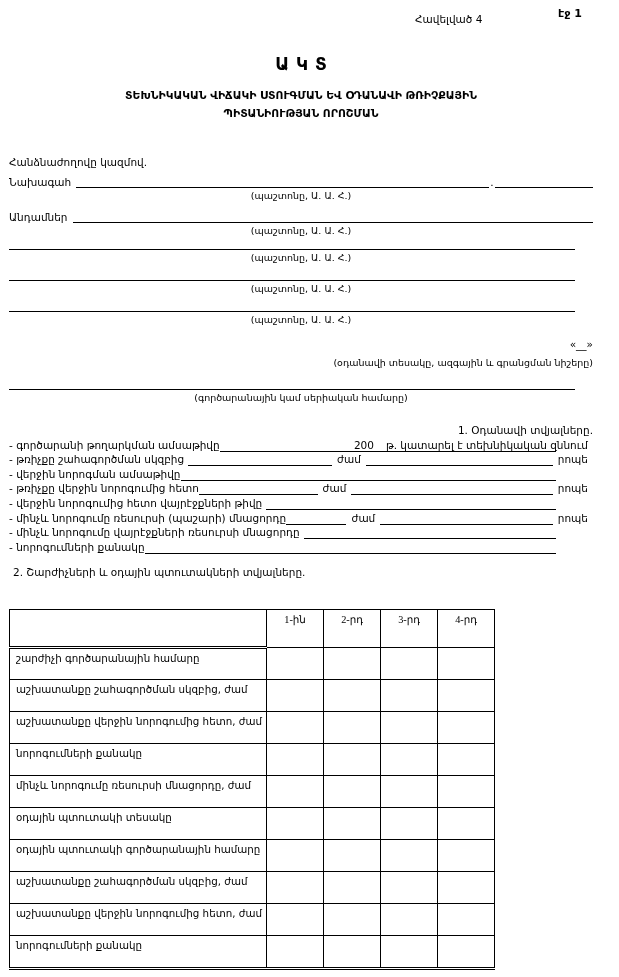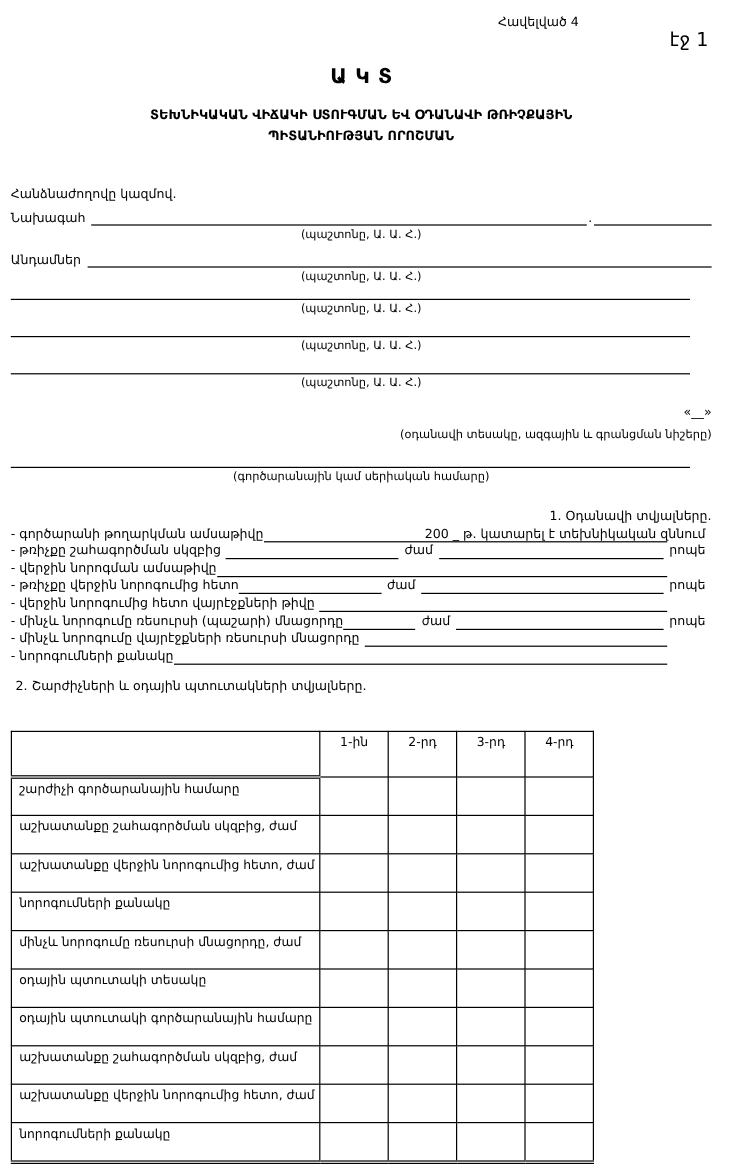--- a/index.html
+++ b/index.html
@@ -7,21 +7,21 @@
     width: 619px; height: 977px;
     font-family: "DejaVu Sans", "Liberation Sans", sans-serif;
     font-size: 10.5px; color: #000;
     -webkit-font-smoothing: antialiased;
   }
   .page { position: relative; padding: 4px 26px 0 9px; box-sizing: border-box; width: 619px; height: 977px; overflow: hidden; }
 
   
   .topbar { position: relative; height: 22px; }
   .appendix { position: absolute; left: 406px; top: 9px; font-size: 10.5px; }
-  .pagenum  { position: absolute; left: 549px; top: 19px; font-weight: normal; font-size: 16px; }
+  .pagenum  { position: absolute; left: 549px; top: 3px; font-weight: bold; font-size: 11px; }
 
   
   .title { text-align: center; font-weight: bold; font-size: 17px; letter-spacing: 7px; padding-left: 7px; margin-top: 28px; }
   .subtitle { text-align: center; font-weight: bold; font-size: 10.8px; line-height: 1.65; margin-top: 13px; }
 
   
   .sig-row { display: flex; align-items: flex-end; height: 17px; }
   .sig-label { white-space: nowrap; padding-right: 5px; }
   .blank { border-bottom: 1px solid #000; height: 12px; flex: 1 1 auto; }
   .dot { padding: 0 1px; line-height: 11px; }
@@ -47,21 +47,21 @@
   .item-row .item-label { white-space: nowrap; }
   .unit { white-space: nowrap; padding: 0 5px; }
   .short { margin-right: 37px; }
 
   
   .s2-heading { margin-top: 11px; padding-left: 4px; height: 15px; }
 
   table.engines { border-collapse: collapse; table-layout: fixed; margin-top: 28px; }
   table.engines td { border: 1px solid #000; vertical-align: top; font-size: 10.3px; overflow: hidden; }
   td.corner { border: none; }
-  td.hc { border-top: 3px double #000; height: 33px; text-align: center; padding-top: 3px; }
+  td.hc { border-top: 3px double #000; height: 33px; text-align: center; padding-top: 3px; font-family: Liberation Serif, serif; }
   td.hc1 { border-left: 3px double #000; }
   td.hc4 { border-right: 3px double #000; }
   td.lc { border-left: 3px double #000; padding: 3px 4px 0 6px; white-space: nowrap; }
   tr.r-first td.lc { border-top: 3px double #000; }
   td.dc { height: 29px; }
   td.dc4 { border-right: 3px double #000; }
   tr.r-last td { border-bottom: 3px double #000; }
 </style>
 </head>
 <body>

